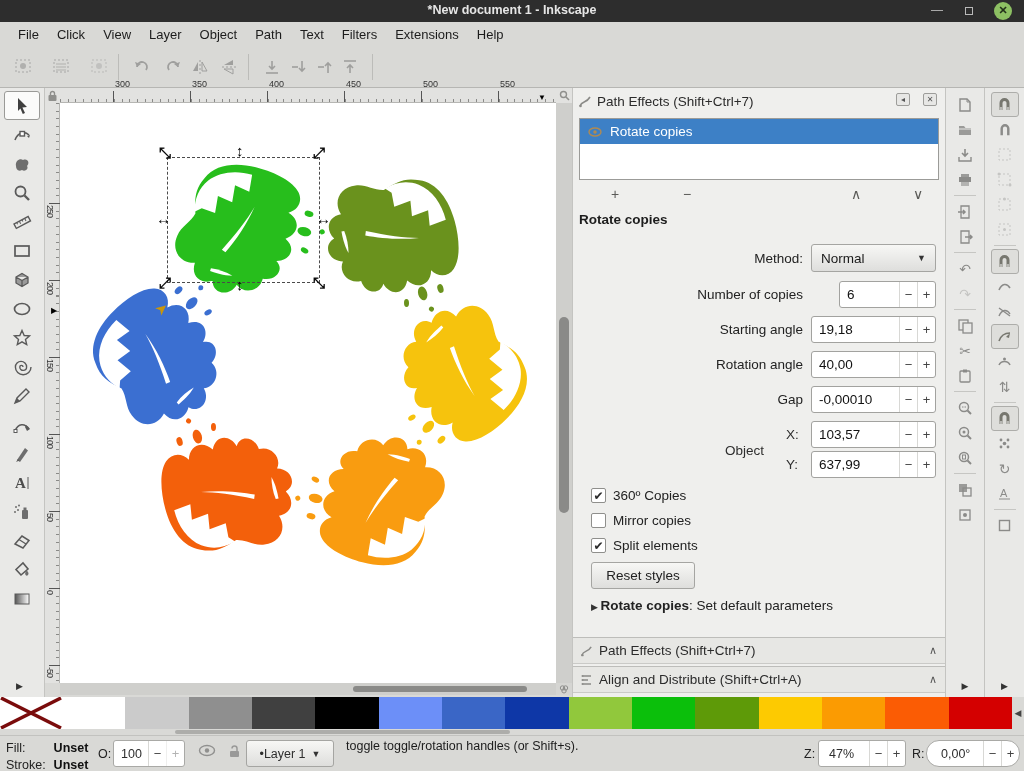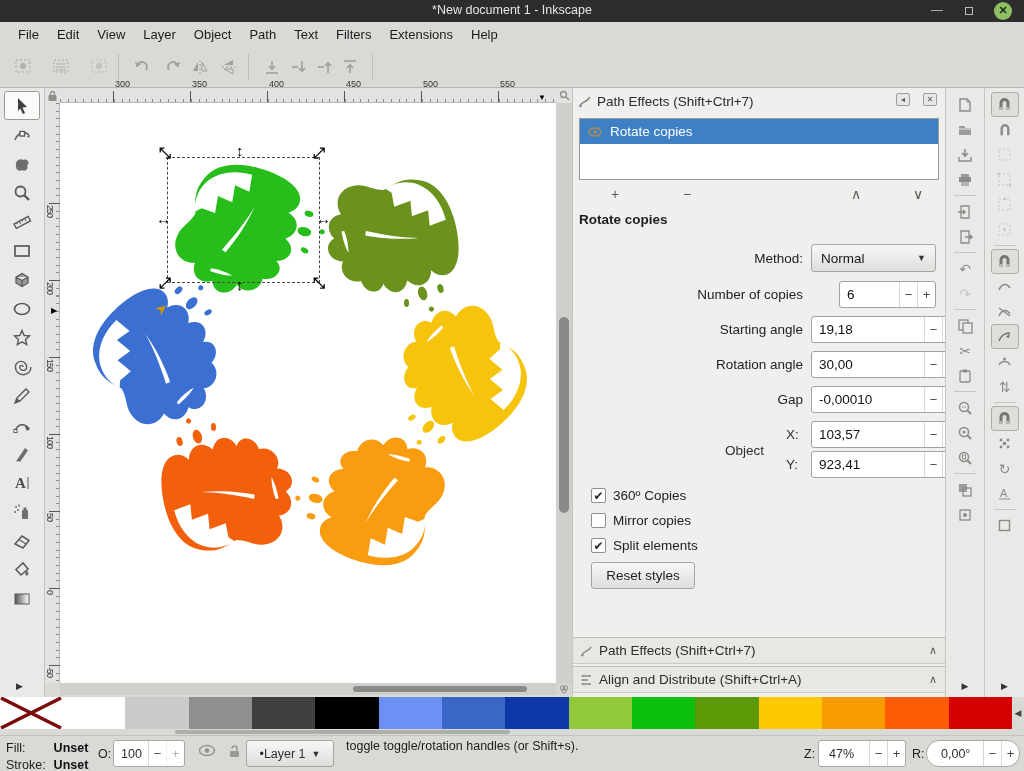--- a/index.html
+++ b/index.html
@@ -2,21 +2,21 @@
 <html><head>
 <meta charset="utf-8">
 <style>
   * { margin:0; padding:0; box-sizing:border-box; }
   html,body { width:1024px; height:771px; overflow:hidden; }
   body { font-family:"Liberation Sans", sans-serif; font-size:13px; color:#2e2e2e; background:#d9d9d6; position:relative; }
   .abs { position:absolute; }
 
   
   #titlebar { position:absolute; left:0; top:0; width:1024px; height:22px; background:#2d2d2d; }
-  #title-text { position:absolute; left:0; right:0; top:3px; text-align:center; color:#e6e6e6; font-weight:normal; font-size:12.5px; }
+  #title-text { position:absolute; left:0; right:0; top:3px; text-align:center; color:#e6e6e6; font-weight:bold; font-size:12.5px; }
   .winbtn { position:absolute; top:3px; width:18px; height:16px; color:#b9b9b9; font-size:12px; text-align:center; line-height:15px; }
   #btn-min { right:78px; }
   #btn-max { right:46px; }
   #btn-max span { display:inline-block; width:8px; height:8px; border:1px solid #b9b9b9; margin-top:4px; }
   #btn-close { right:12px; top:2px; width:18px; height:18px; border-radius:50%; background:#8dc063; color:#23301a; font-weight:bold; font-size:11px; line-height:17px; }
 
   
   #menubar { position:absolute; left:0; top:22px; width:1024px; height:24px; background:#d9d9d6; display:flex; align-items:center; padding-left:10px; gap:2px; }
   .menu-item { padding:3px 8px; font-size:13px; color:#1c1c1c; }
 
@@ -69,21 +69,21 @@
   
   #dock { position:absolute; left:572px; top:88px; width:373px; height:609px; background:#efefed; border-left:1px solid #c4c4c1; }
   #pe-header { position:absolute; left:0; top:0; width:100%; height:26px; display:flex; align-items:center; padding-left:6px; gap:5px; font-size:13.5px; color:#2b2b2b; }
   .hdr-btn { position:absolute; top:5px; width:14px; height:13px; border:1px solid #9d9d9a; border-radius:2px; background:#e7e7e5; color:#555; font-size:8px; text-align:center; line-height:12px; }
   #listbox { position:absolute; left:6px; top:30px; width:360px; height:62px; background:#fff; border:1px solid #9b9b98; }
   #effect-row { height:25px; background:#3d80c6; color:#fff; display:flex; align-items:center; gap:8px; padding-left:8px; font-size:13.5px; }
   #list-toolbar { position:absolute; left:6px; top:96px; width:360px; height:24px; color:#5a5a57; font-size:14px; }
   #list-toolbar span { position:absolute; top:2px; }
   #pe-heading { position:absolute; left:6px; top:124px; font-weight:bold; font-size:13.5px; color:#1d1d1d; }
   .pe-label { position:absolute; font-size:13.5px; color:#222; text-align:right; width:190px; }
-  .pe-field { position:absolute; left:238px; width:150px; height:27px; background:#fff; border:1px solid #a2a29f; border-radius:3px; display:flex; align-items:center; }
+  .pe-field { position:absolute; left:238px; width:125px; height:27px; background:#fff; border:1px solid #a2a29f; border-radius:3px; display:flex; align-items:center; }
   .pe-field .val { flex:1; padding-left:7px; font-size:13.5px; color:#111; }
   #method-dd { position:absolute; left:238px; top:156px; width:125px; height:28px; display:flex; align-items:center; padding:0 9px; font-size:13.5px; color:#1a1a1a; }
   #method-dd .dd-arrow { margin-left:auto; }
   .cbrow { position:absolute; left:18px; display:flex; align-items:center; gap:7px; font-size:13.5px; color:#222; }
   .cbox { width:15px; height:15px; background:#fff; border:1px solid #8f8f8c; border-radius:2px; text-align:center; line-height:14px; font-size:12px; color:#2b2b2b; }
   #reset-btn { position:absolute; left:18px; top:474px; width:104px; height:27px; font-size:13.5px; color:#222; text-align:center; line-height:25px; }
   #defparams { position:absolute; left:18px; top:510px; font-size:13.5px; color:#222; }
   .dockhdr { position:absolute; left:0; width:100%; height:27px; background:#e7e7e4; border-top:1px solid #bdbdba; border-bottom:1px solid #cacac7; display:flex; align-items:center; gap:6px; padding:0 8px; font-size:13.5px; color:#2b2b2b; }
   .dockhdr .chev { margin-left:auto; color:#555; font-size:11px; }
 
@@ -129,21 +129,21 @@
 
 <div id="titlebar">
   <span id="title-text">*New document 1 - Inkscape</span>
   <span class="winbtn" id="btn-min">—</span>
   <span class="winbtn" id="btn-max"><span></span></span>
   <span class="winbtn" id="btn-close">✕</span>
 </div>
 
 <div id="menubar">
     <span class="menu-item">File</span>
-    <span class="menu-item">Edit</span>
+    <span class="menu-item">Click</span>
     <span class="menu-item">View</span>
     <span class="menu-item">Layer</span>
     <span class="menu-item">Object</span>
     <span class="menu-item">Path</span>
     <span class="menu-item">Text</span>
     <span class="menu-item">Filters</span>
     <span class="menu-item">Extensions</span>
     <span class="menu-item">Help</span>
   </div>
 
@@ -500,61 +500,65 @@
 
   <span class="pe-label" style="left:40px; top:234px">Starting angle</span>
   <div class="pe-field" style="top:228px">
     <span class="val">19,18</span>
     <span class="spinbtn">−</span>
       <span class="spinbtn">+</span>
   </div>
 
   <span class="pe-label" style="left:40px; top:269px">Rotation angle</span>
   <div class="pe-field" style="top:263px">
-    <span class="val">30,00</span>
+    <span class="val">40,00</span>
     <span class="spinbtn">−</span>
       <span class="spinbtn">+</span>
   </div>
 
   <span class="pe-label" style="left:40px; top:304px">Gap</span>
   <div class="pe-field" style="top:298px">
     <span class="val">-0,00010</span>
     <span class="spinbtn">−</span>
       <span class="spinbtn">+</span>
   </div>
 
   <span class="abs" style="left:152px; top:355px; font-size:13.5px">Object</span>
   <span class="abs" style="left:213px; top:339px; font-size:13.5px">X:</span>
   <div class="pe-field" style="top:333px">
     <span class="val">103,57</span>
     <span class="spinbtn">−</span>
       <span class="spinbtn">+</span>
   </div>
   <span class="abs" style="left:213px; top:369px; font-size:13.5px">Y:</span>
   <div class="pe-field" style="top:363px">
-    <span class="val">923,41</span>
+    <span class="val">637,99</span>
     <span class="spinbtn">−</span>
       <span class="spinbtn">+</span>
   </div>
 
   <div class="cbrow" style="top:400px">
     <span class="cbox">✔</span>
     <span>360º Copies</span>
   </div>
   <div class="cbrow" style="top:425px">
     <span class="cbox"></span>
     <span>Mirror copies</span>
   </div>
   <div class="cbrow" style="top:450px">
     <span class="cbox">✔</span>
     <span>Split elements</span>
   </div>
 
   <div id="reset-btn" class="gbtn">Reset styles</div>
 
+  <div id="defparams">
+    <span style="font-size:9px; color:#333">▶ </span>
+    <b>Rotate copies</b><span>: Set default parameters</span>
+  </div>
 
   <div class="dockhdr" style="top:549px">
     <svg width="12" height="12" viewBox="0 0 13 13">
         <path d="M1 11C3 5 7 9 11 2" fill="none" stroke="#8a8a87" stroke-width="1.6"></path>
         <circle cx="1.5" cy="11" r="1.3" fill="#8a8a87"></circle>
       </svg>
     <span>Path Effects  (Shift+Ctrl+7)</span>
     <span class="chev">∧</span>
   </div>
   <div class="dockhdr" style="top:578px">

